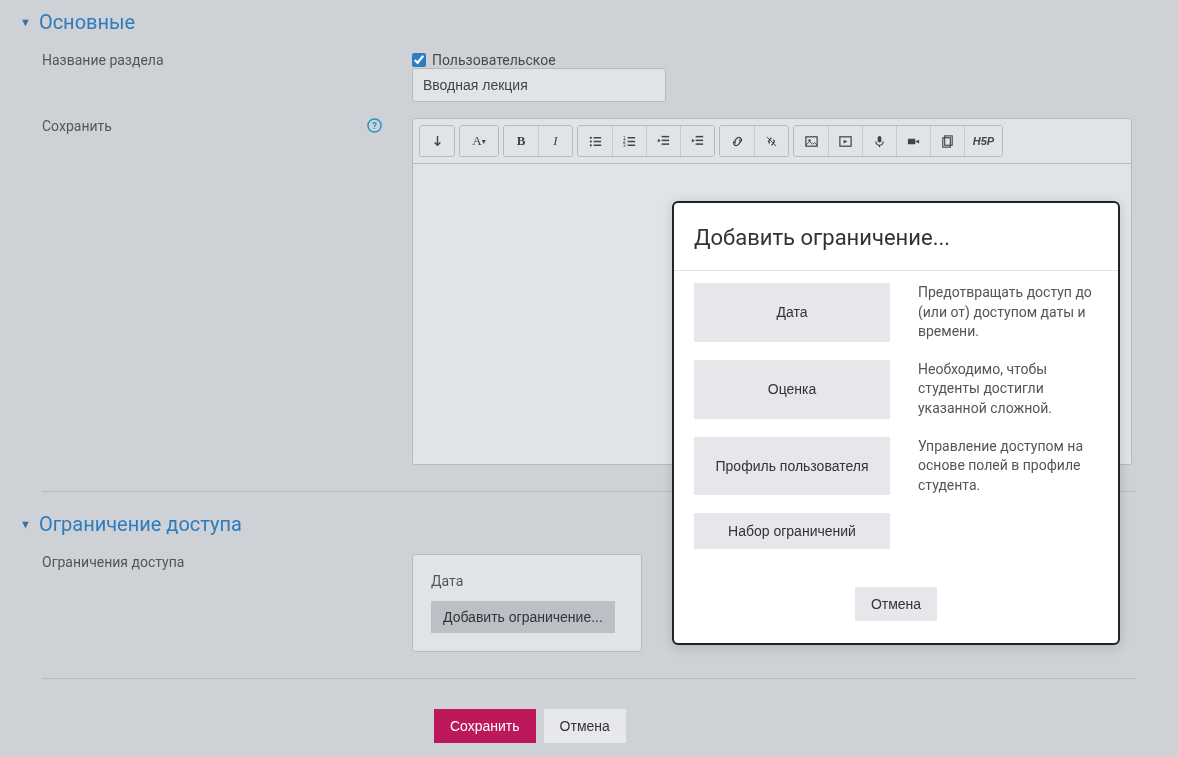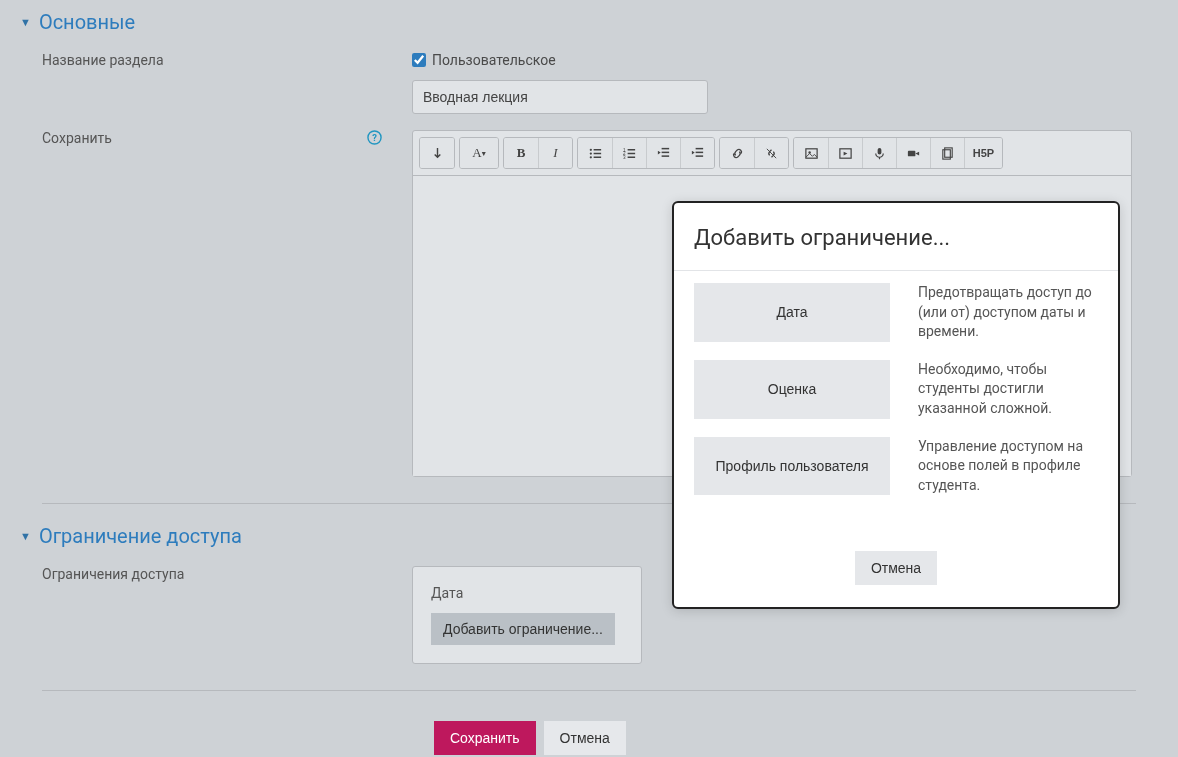--- a/index.html
+++ b/index.html
@@ -56,28 +56,27 @@
   display: flex;
   align-items: center;
 }
 .checkbox-wrap input[type="checkbox"] {
   width: 14px;
   height: 14px;
   accent-color: #2d7cbd;
   margin-right: 6px;
 }
 .text-input {
-  width: 296px;
+  width: 254px;
   padding: 8px 10px;
   border: 1px solid #b6b9bd;
   border-radius: 3px;
   background: #e1e4e7;
   color: #444;
   font-size: 14px;
-  margin-top: 12px;
 }
 .editor-wrap {
   border: 1px solid #b6b9bd;
   border-radius: 3px;
   background: #e1e4e7;
   width: 720px;
 }
 .toolbar {
   display: flex;
   padding: 6px;
@@ -326,21 +325,21 @@
                   <rect x="2" y="5" width="8" height="6" rx="1"></rect>
                   <path d="M10 8l4-2v4z"></path>
                 </svg>
               </button>
             <button class="tb-btn">
                 <svg viewBox="0 0 16 16">
                   <rect x="3" y="4" width="8" height="10" fill="none" stroke="#444" stroke-width="1.2"></rect>
                   <rect x="5" y="2" width="8" height="10" fill="none" stroke="#444" stroke-width="1.2"></rect>
                 </svg>
               </button>
-            <button class="tb-btn wide" style="font-weight:bold;font-size:11px;">H5P</button>
+            <button class="tb-btn wide" style="font-weight:bold;font-size:11px;font-style:italic;">H5P</button>
           </div>
         </div>
         <div class="editor-area"></div>
       </div>
     </div>
   </div>
 
   <hr class="section-sep">
 
   <div class="section-header">
@@ -375,18 +374,19 @@
     </div>
     <div class="opt-row">
       <button class="opt-btn">Оценка</button>
       <div class="opt-desc">Необходимо, чтобы студенты достигли указанной сложной.</div>
     </div>
     <div class="opt-row">
       <button class="opt-btn">Профиль пользователя</button>
       <div class="opt-desc">Управление доступом на основе полей в профиле студента.</div>
     </div>
     <div class="opt-row">
+      <button class="opt-btn">Набор ограничений</button>
     </div>
   </div>
   <div class="modal-footer">
     <button class="opt-btn" style="width:auto;padding:9px 16px;">Отмена</button>
   </div>
 </div>
 
 </body></html>

